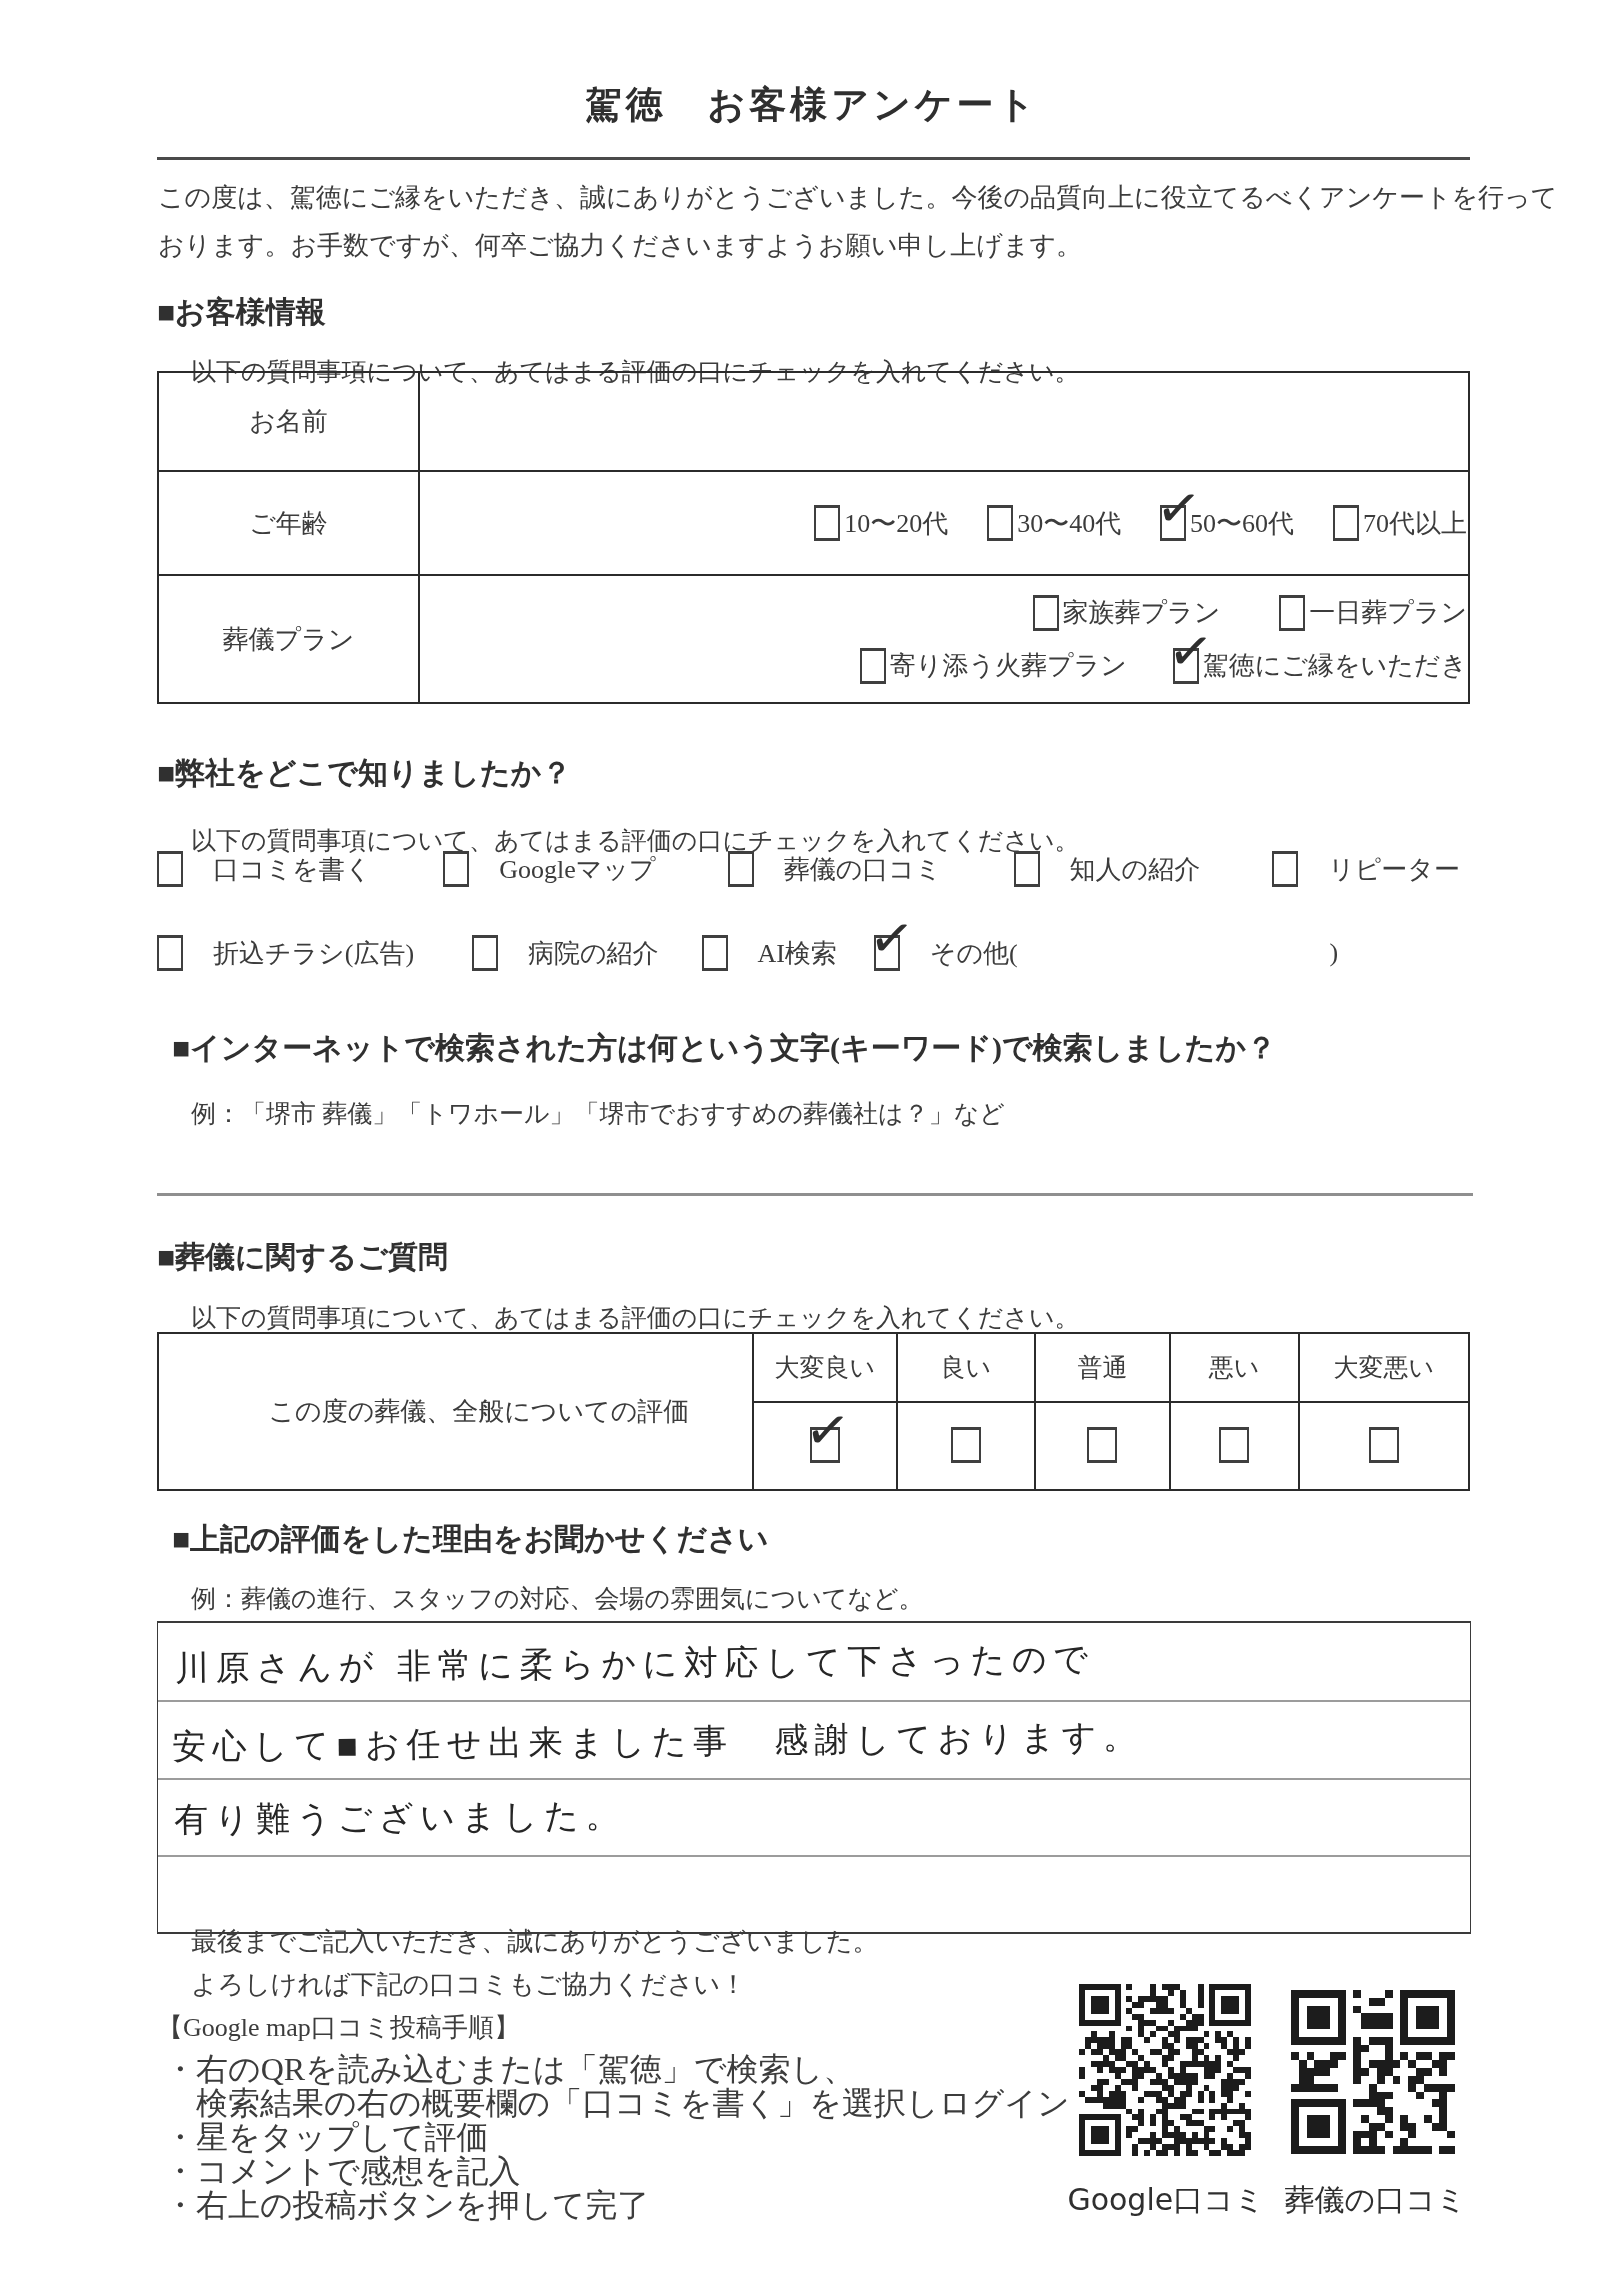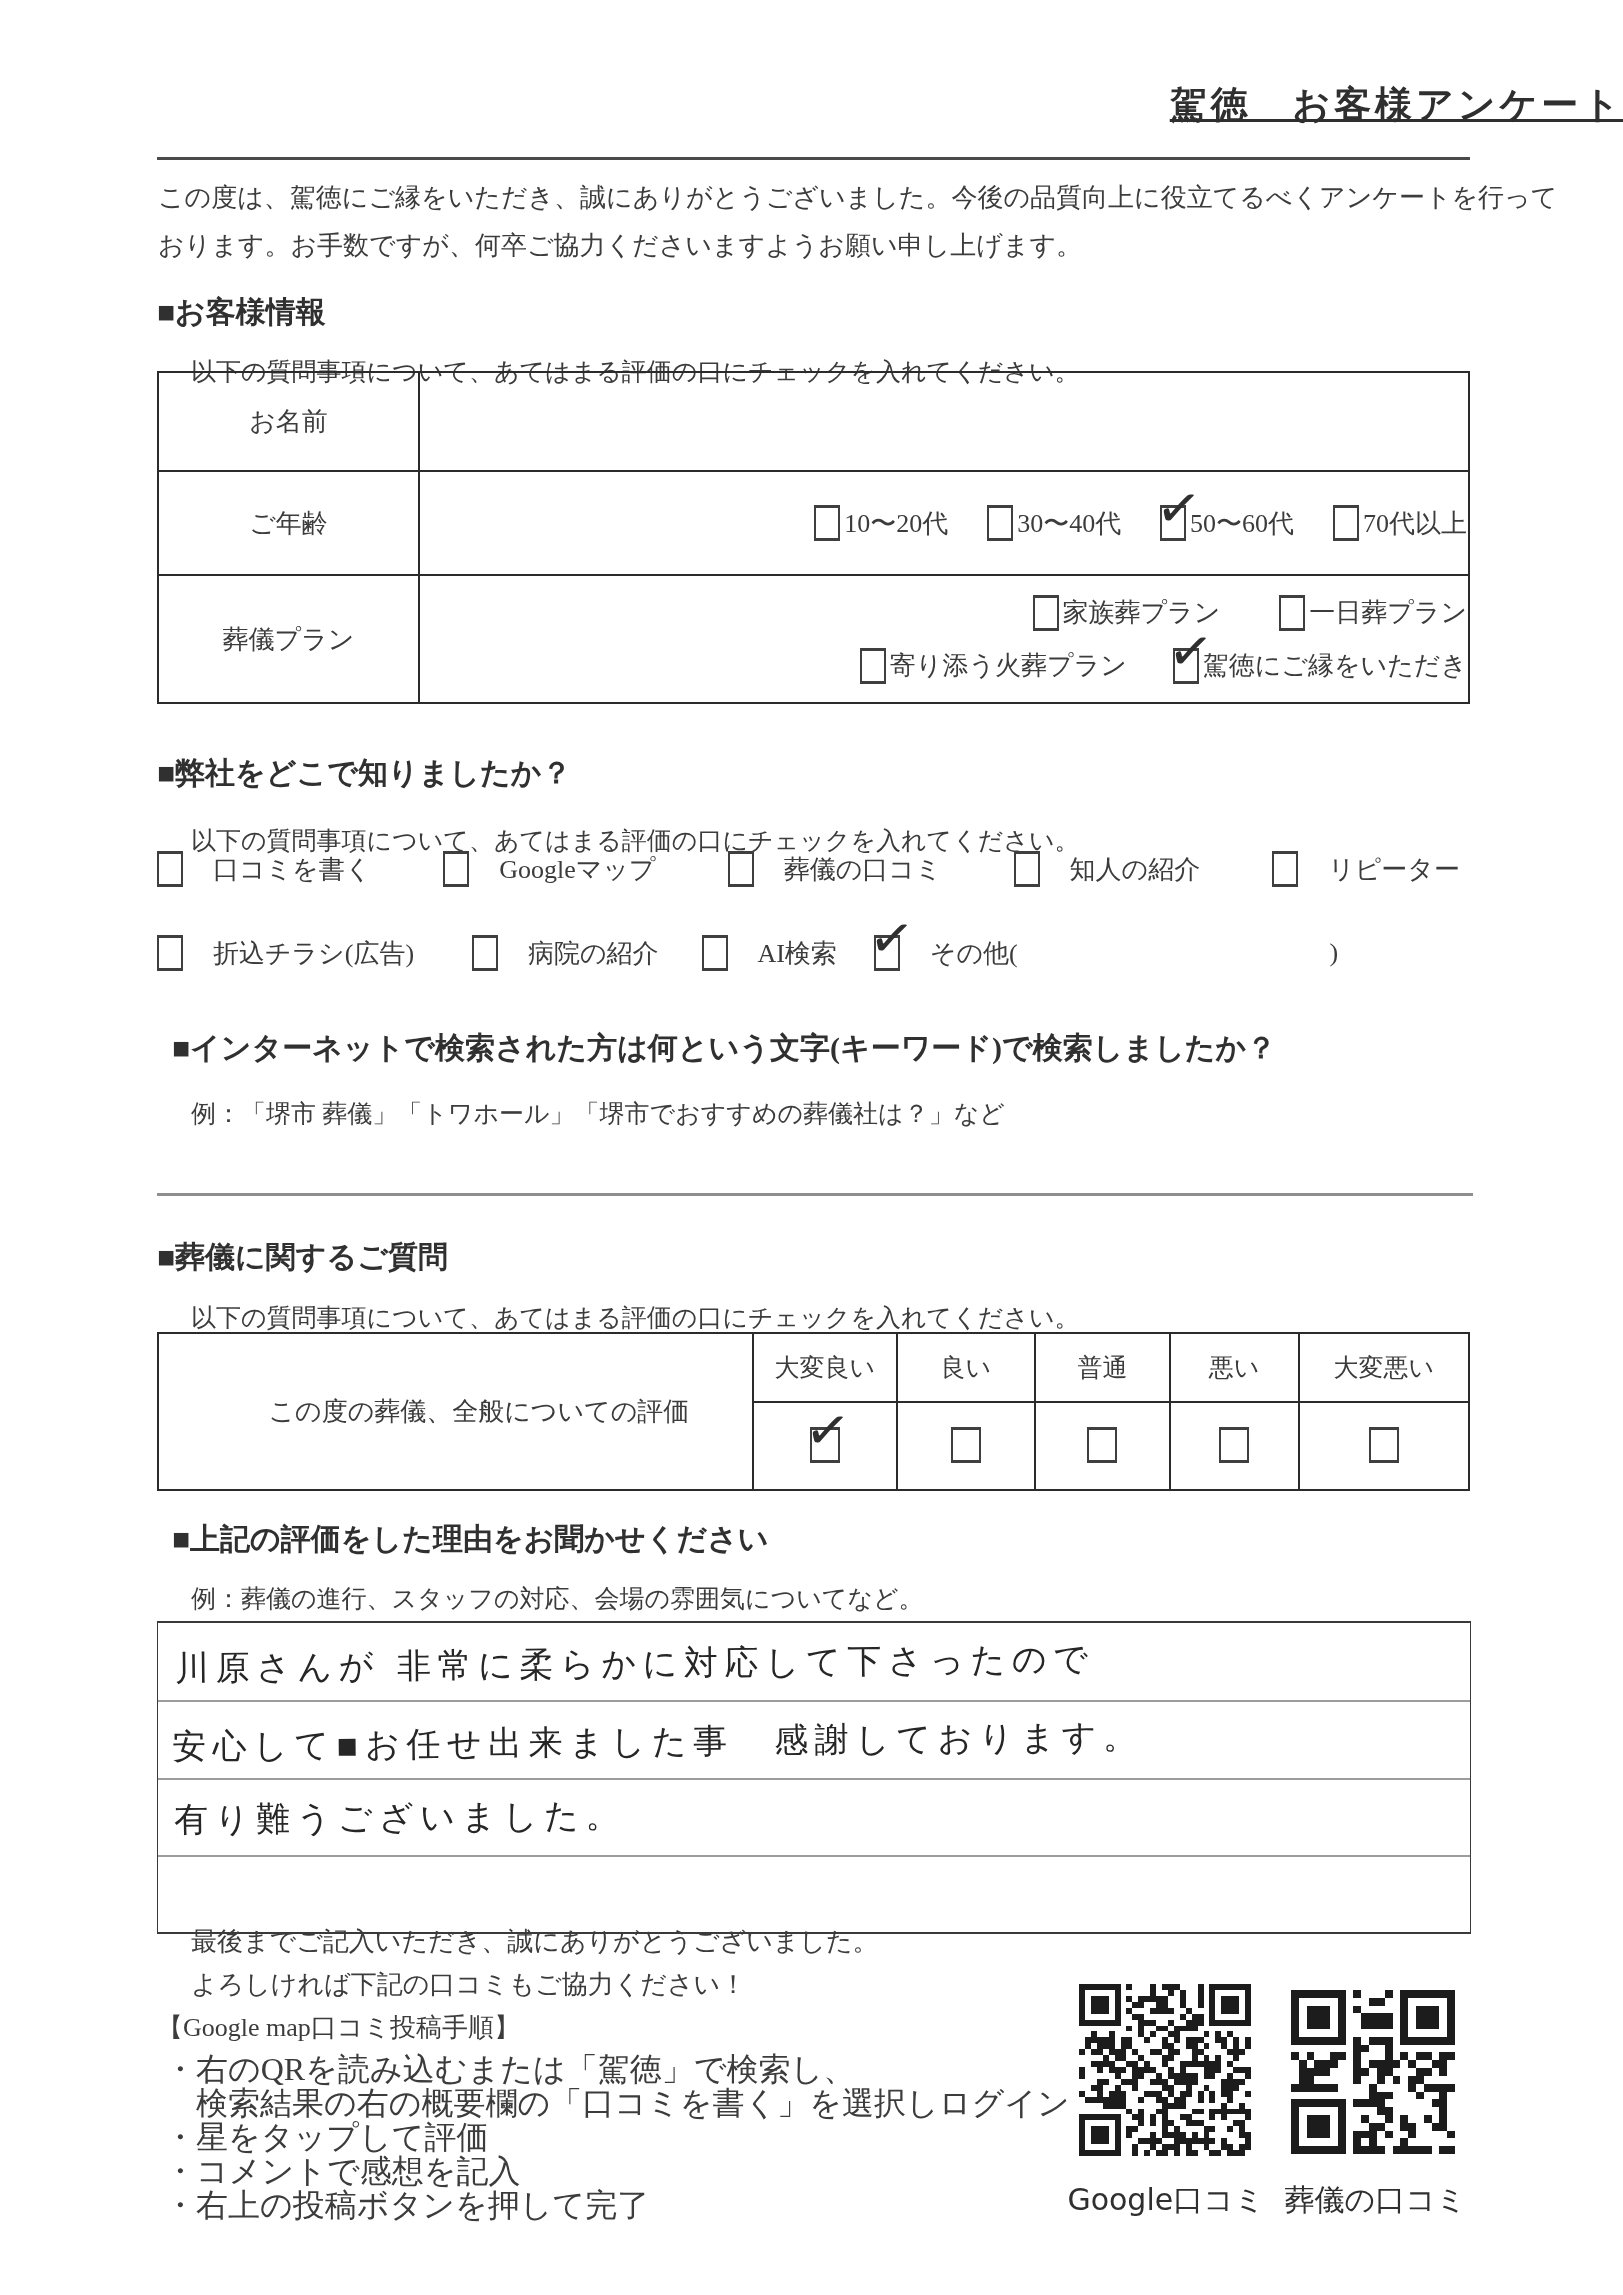--- a/index.html
+++ b/index.html
@@ -1,19 +1,19 @@
 <!DOCTYPE html>
 <html style="font-size:10.5px"><head>
 <meta charset="utf-8">
 <style>
   html,body{margin:0;padding:0;background:#e8e8e8;}
   #page{position:relative;width:1624px;height:2295px;background:#ffffff;
         font-family:"Liberation Serif","DejaVu Serif",serif;color:#3a3a3a;overflow:hidden;}
   .abs{position:absolute;}
-  .title{left:0;right:0;top:80px;text-align:right;font-size:37px;font-weight:bold;letter-spacing:3.9px;color:#2f2f2f;text-decoration:underline;}
+  .title{left:0;right:0;top:80px;text-align:center;font-size:37px;font-weight:bold;letter-spacing:3.9px;color:#2f2f2f;}
   .rule{left:157px;width:1313px;height:2.6px;background:#4a4a4a;}
   .rule-gray{left:157px;width:1316px;height:2.6px;background:#8f8f8f;}
   .body-text{font-size:26px;line-height:1.0;color:#3c3c3c;}
   .heading{font-size:30px;font-weight:bold;color:#303030;}
   .instr{font-size:25px;color:#3c3c3c;margin-top:15px;}
   table.grid{border-collapse:collapse;}
   table.grid td{border:2px solid #2b2b2b;vertical-align:middle;}
   .lblcell{text-align:center;font-size:26px;color:#3c3c3c;}
   .optrow{display:flex;justify-content:flex-end;align-items:center;}
   .opt{display:flex;align-items:center;white-space:nowrap;}

